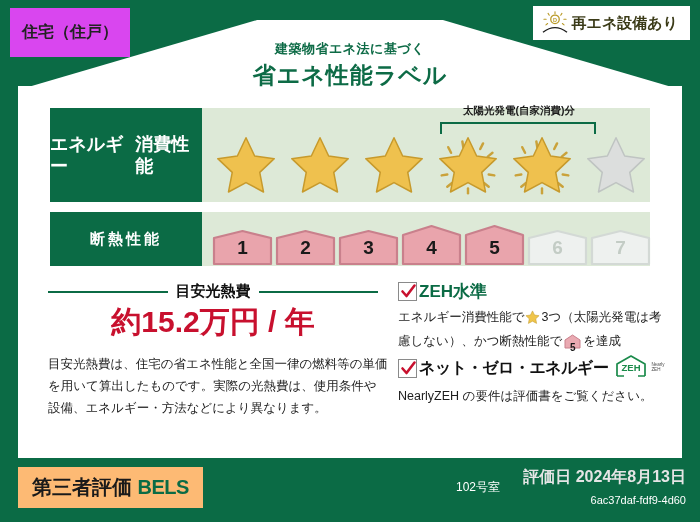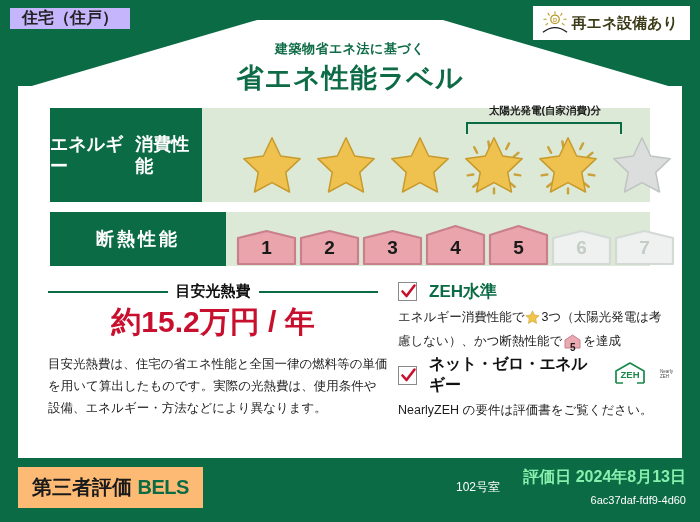--- a/index.html
+++ b/index.html
@@ -32,29 +32,29 @@
     position: absolute;
     left: 0; top: 40px; width: 700px;
     text-align: center;
     z-index: 6;
   }
   .title-sub {
     font-size: 13px; font-weight: bold; color: #0d6b46;
     letter-spacing: .5px;
   }
   .title-main {
-    font-size: 27px; font-weight: bold; color: #0d6b46;
+    font-size: 23px; font-weight: bold; color: #0d6b46;
     letter-spacing: 1px; margin-top: 2px;
   }
 
   
   .badge-house {
     position: absolute; left: 10px; top: 8px;
-    background: #c4b5fd;
-    padding: 0 12px;
+    background: #d946ef;
+    padding: 14px 12px;
     font-size: 16px; font-weight: bold; color: #222;
     z-index: 8;
   }
   .badge-renew {
     position: absolute; right: 10px; top: 6px;
     background: #ffffff;
     padding: 5px 12px 5px 8px;
     display: flex; align-items: center; gap: 3px;
     font-size: 15px; font-weight: bold; color: #3b3b18;
     z-index: 8;
@@ -74,23 +74,23 @@
     background: #0b6b45;
     color: #ffffff;
     font-weight: bold;
     display: flex; 
     align-items: center; justify-content: center;
     flex: 0 0 auto;
     height: 100%;
     line-height: 1.25;
   }
   #lbl-energy { width: 152px; font-size: 18px; }
-  #lbl-insul  { width: 176px; font-size: 18px; letter-spacing: 3px; }
-
-  .stars-area { position: relative; flex: 1; height: 100%; margin-left: 26px; }
+  #lbl-insul  { width: 152px; font-size: 15px; letter-spacing: 3px; }
+
+  .stars-area { position: relative; flex: 1; height: 100%; }
   .stars-row {
     position: absolute; left: 8px; top: 26px;
     display: flex; gap: 2px; align-items: center;
   }
   .star-cell { position: relative; width: 72px; height: 64px; }
   .star { width: 72px; height: 64px; display: block; }
 
   .solar-bracket {
     position: absolute;
     left: 238px; top: 14px;
@@ -135,21 +135,21 @@
     font-size: 30px; font-weight: bold; color: #c8102e;
     letter-spacing: 0px;
   }
   .disclaimer {
     position: absolute; left: 30px; top: 268px; width: 340px;
     font-size: 12.5px; line-height: 1.75; color: #1d1d1d;
   }
 
   
   .zeh-block { position: absolute; left: 380px; top: 194px; width: 268px; }
-  .zeh-row { display: flex; align-items: center; gap: 12px; }
+  .zeh-row { display: flex; align-items: center; gap: 2px; }
   .chk {
     width: 19px; height: 19px;
     border: 1.5px solid #8a8a8a; background: #fff;
     position: relative; flex: 0 0 auto;
   }
   .chk svg { position: absolute; left: 1px; top: 0px; }
   .zeh-title { font-size: 17px; font-weight: bold; color: #0b6b45; }
   .zeh-desc {
     margin-top: 4px;
     font-size: 12.5px; line-height: 1.7; color: #1d1d1d;
@@ -175,21 +175,21 @@
     font-size: 20px; font-weight: bold;
   }
   .bels .jp { color: #1a1a1a; }
   .bels .en { color: #0b6b45; letter-spacing: -0.5px; }
   .room {
     position: absolute; right: 200px; bottom: 26px;
     color: #ffffff; font-size: 12px;
   }
   .evald {
     position: absolute; right: 14px; bottom: 34px;
-    color: #86efac; font-size: 16px; font-weight: bold;
+    color: #e5e5e5; font-size: 16px; font-weight: bold;
     text-align: right;
   }
   .evalid {
     position: absolute; right: 14px; bottom: 16px;
     color: #ffffff; font-size: 11px; text-align: right;
   }
 </style>
 </head>
 <body>
 

